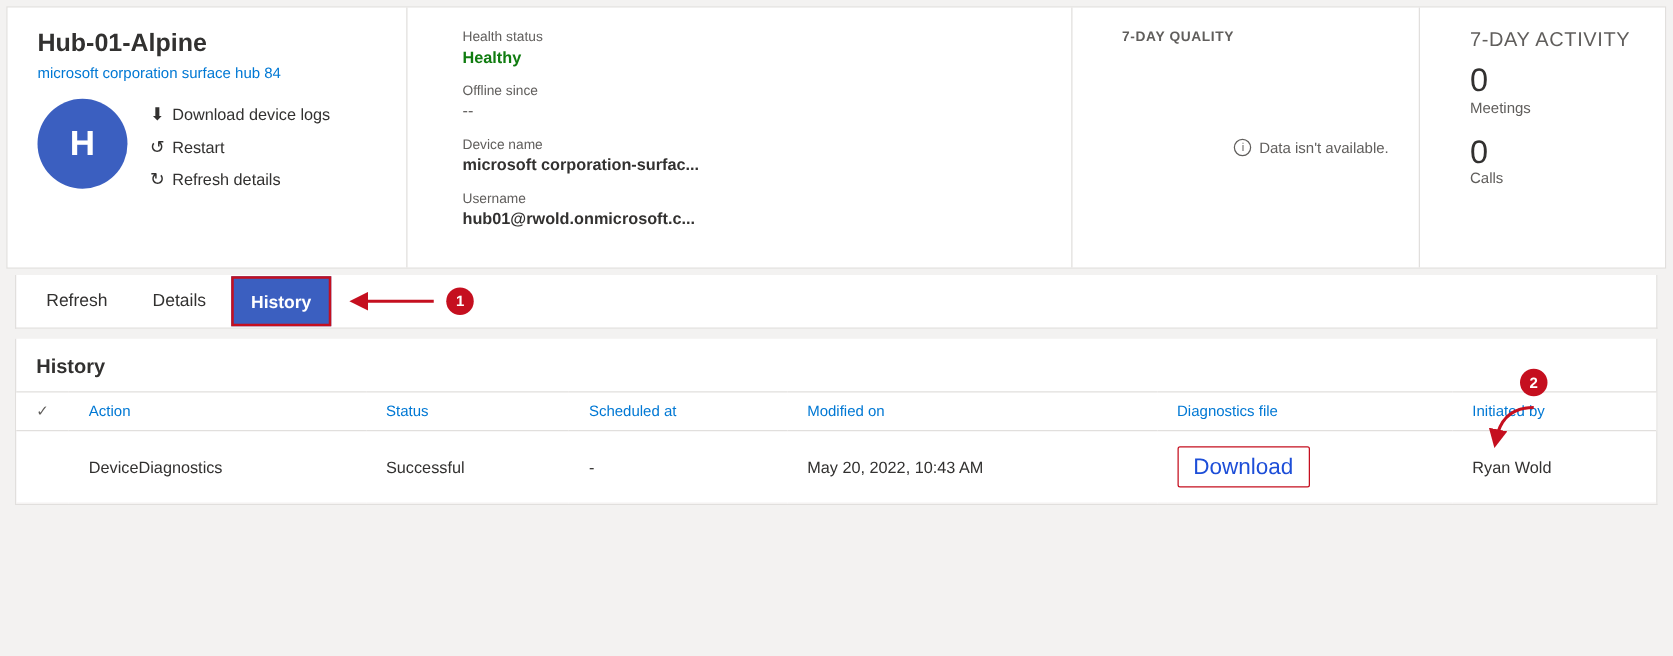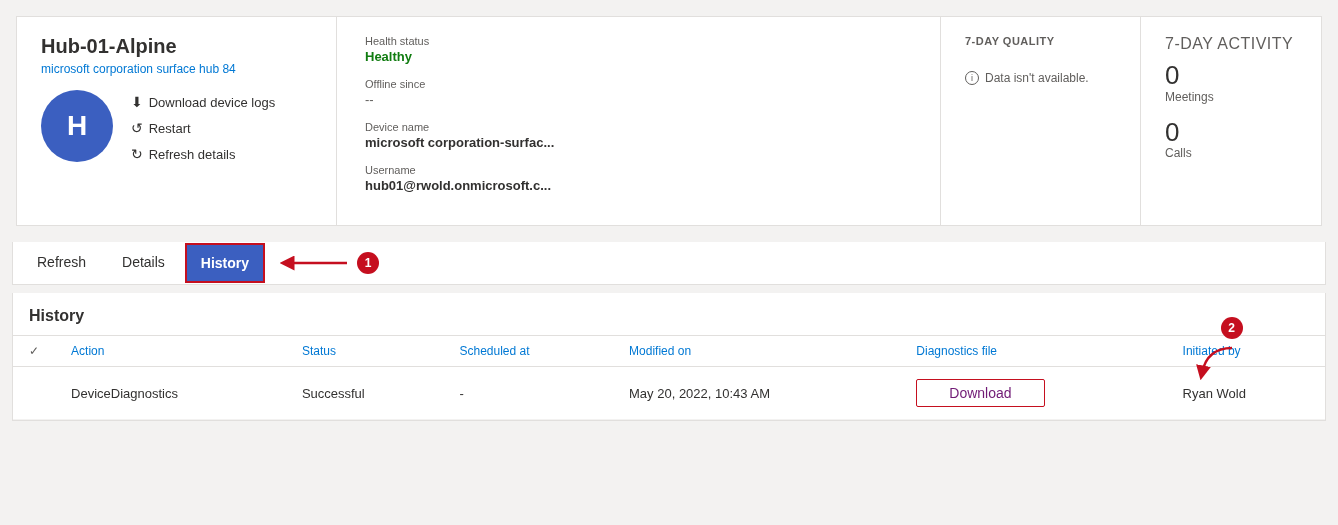--- a/index.html
+++ b/index.html
@@ -6,23 +6,24 @@
     body {
       font-family: 'Segoe UI', Arial, sans-serif;
       background: #f3f2f1;
       font-size: 13px;
       color: #323130;
     }
 
     .top-section {
       background: #fff;
       border: 1px solid #e1dfdd;
-      margin: 16px;
+      margin: 5px;
       display: flex;
       flex-direction: row;
+      gap: 16px;
     }
 
     .device-info-left {
       padding: 18px 24px;
       min-width: 320px;
       border-right: 1px solid #e1dfdd;
     }
 
     .device-title {
       font-size: 20px;
@@ -109,21 +110,21 @@
     .info-value.muted {
       font-weight: 400;
       color: #605e5c;
     }
 
     .quality-section {
       padding: 18px 24px;
       min-width: 200px;
       border-right: 1px solid #e1dfdd;
       display: flex;
-      flex-direction: column;
+      flex-direction: row;
     }
 
     .quality-title {
       font-size: 11px;
       font-weight: 600;
       color: #605e5c;
       letter-spacing: 0.5px;
       text-transform: uppercase;
       margin-bottom: 8px;
     }
@@ -254,23 +255,23 @@
     .history-table td {
       padding: 12px 16px;
       font-size: 13px;
       color: #323130;
       border-bottom: 1px solid #f3f2f1;
     }
 
     .download-btn {
       border: 1.5px solid #c50f1f;
       background: #fff;
-      color: #701a75;
-      padding: 5px 32px;
-      font-size: 14px;
+      color: #1d4ed8;
+      padding: 5px 12px;
+      font-size: 18px;
       cursor: pointer;
       border-radius: 2px;
     }
   </style>
 </head>
 <body>
 
 <div class="top-section">
 
   <div class="device-info-left">

